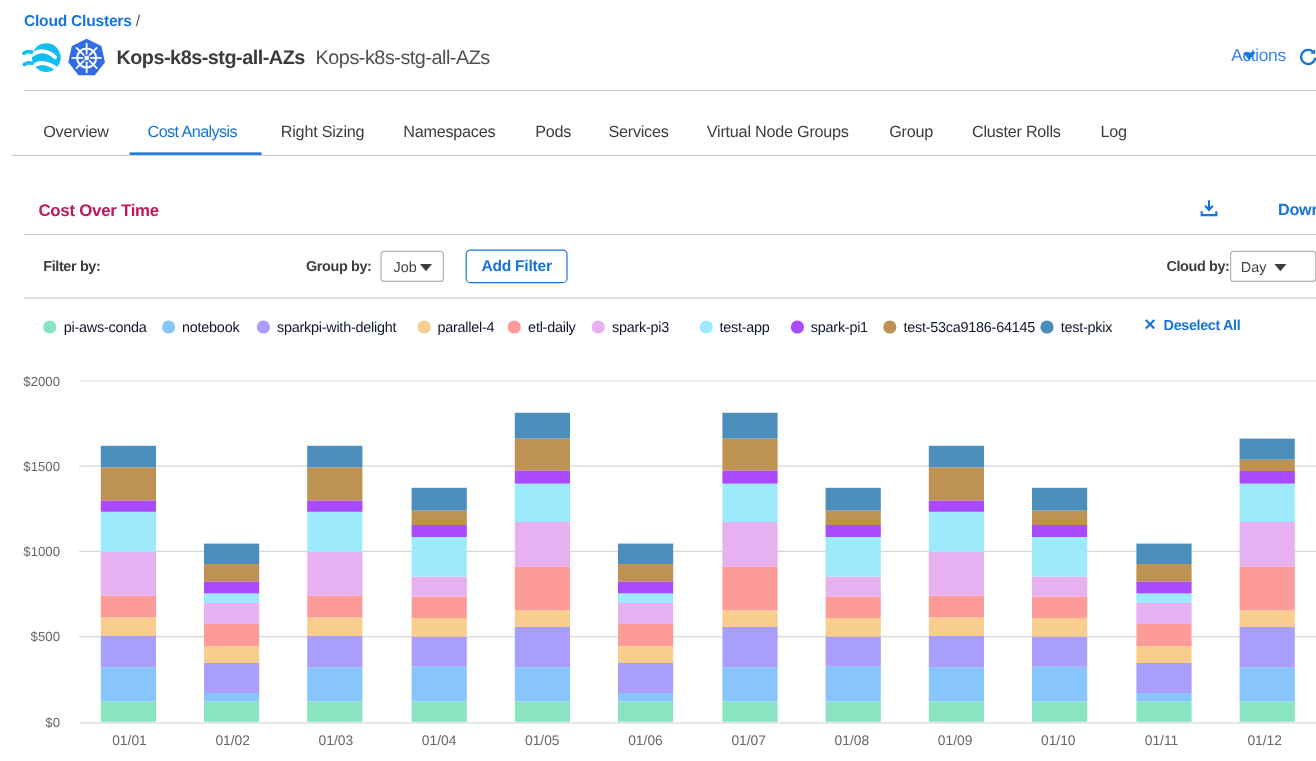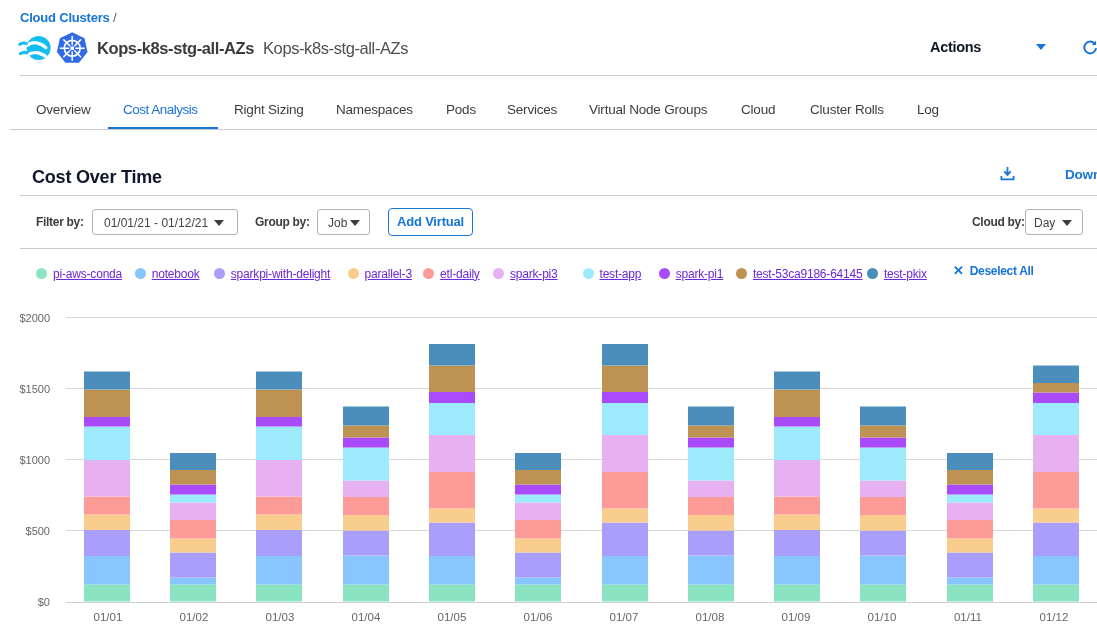--- a/index.html
+++ b/index.html
@@ -1,36 +1,36 @@
 <!DOCTYPE html>
 <html><head><meta charset="utf-8"><style>
 * { margin:0; padding:0; box-sizing:border-box; }
 html,body { width:1097px; height:634px; background:#fff; font-family:"Liberation Sans", sans-serif; }
 #page { position:relative; width:1097px; height:634px; overflow:hidden;margin-left:10px; }
 .hline { position:absolute; left:10px; width:1077px; height:1px; background:#ccc; }
 #crumb { position:absolute; left:10px; top:10px; font-size:13px; font-weight:700; color:#1774d9; letter-spacing:-0.2px;}
 #crumb .slash { color:#5c5c5c; font-weight:400; }
 #title-bold { position:absolute; left:87px; top:39px; font-size:16.5px; font-weight:700; color:#3b3b3b; letter-spacing:-0.4px; }
 #title-reg  { position:absolute; left:253px; top:39px; font-size:16.5px; color:#4f4f4f; letter-spacing:-0.4px; }
-#actions { position:absolute; left:920px; top:39px; font-size:14.5px; font-weight:700; color:#0f172a; letter-spacing:-0.3px; }
+#actions { position:absolute; left:1016px; top:39px; font-size:14.5px; font-weight:400; color:#3b82f6; letter-spacing:-0.3px; }
 #act-tri { position:absolute; left:1026px; top:44px; width:0; height:0; border-left:5.2px solid transparent; border-right:5.2px solid transparent; border-top:6px solid #1774d9; }
 #tabs { position:absolute; left:0; top:75px; width:1097px; height:54px; }
 #tabs .tab { position:absolute; top:27px; font-size:13.5px; color:#3d3d3d; letter-spacing:-0.2px; }
 #tabs .active { color:#1774d9; font-weight:400; letter-spacing:-0.5px; }
 #tabs .underline { position:absolute; left:98px; top:52px; width:110px; height:3px; background:#1774d9; }
-#h-cost { position:absolute; left:22px; top:167px; font-size:18px; font-weight:700; color:#0f172a; letter-spacing:-0.2px; }
+#h-cost { position:absolute; left:22px; top:167px; font-size:14px; font-weight:700; color:#be185d; letter-spacing:-0.2px; }
 #download { position:absolute; left:1011px; top:167px; font-size:13.5px; font-weight:700; color:#1774d9; letter-spacing:-0.2px;padding-left:44px; }
 .flabel { position:absolute; top:215px; font-size:12px; font-weight:700; color:#3d3d3d; letter-spacing:-0.3px; }
 .selbox { position:absolute; top:209px; height:26px; border:1px solid #b3b3b3; border-radius:3px; background:#fff; font-size:12px; color:#444; }
 .selbox .txt { position:absolute; top:6px; }
 .caret { position:absolute; width:0; height:0; border-left:5.2px solid transparent; border-right:5.2px solid transparent; border-top:6px solid #3d3d3d; }
 #btn-addfilter { position:absolute; left:378px; top:208px; width:85px; height:28px; border:1px solid #1774d9; border-radius:4px; background:#fff; font-size:13px; font-weight:700; color:#1774d9; text-align:center; line-height:26px; letter-spacing:-0.2px; }
 .litem { position:absolute; top:264px; height:12px; }
 .ldot { display:inline-block; width:11px; height:11px; border-radius:50%; vertical-align:middle; }
-.ltxt { font-size:12px; color:#6d28d9; vertical-align:middle; margin-left:6px; letter-spacing:-0.2px;text-decoration:underline; }
+.ltxt { font-size:12px; color:#0f172a; vertical-align:middle; margin-left:6px; letter-spacing:-0.2px; }
 #deselect { position:absolute; left:943px; top:263px; font-size:12px; font-weight:700; color:#1774d9; letter-spacing:-0.3px; }
 </style></head>
 <body>
 <div id="page">
   <div id="crumb">Cloud Clusters <span class="slash">/</span></div>
   <svg width="38" height="34" viewBox="0 0 38 34" style="position:absolute;left:8px;top:33px">
 <defs>
         <clipPath id="occ">
           <circle cx="20.6" cy="15" r="12"></circle>
         </clipPath>
@@ -72,54 +72,50 @@
   </svg>
   <div class="hline" style="top:75px"></div>
   <div id="tabs">
     <span class="tab" style="left:26px">Overview</span>
     <span class="tab active" style="left:113px">Cost Analysis</span>
     <span class="tab" style="left:224px">Right Sizing</span>
     <span class="tab" style="left:326px">Namespaces</span>
     <span class="tab" style="left:436px">Pods</span>
     <span class="tab" style="left:497px">Services</span>
     <span class="tab" style="left:579px">Virtual Node Groups</span>
-    <span class="tab" style="left:731px">Cloud</span>
+    <span class="tab" style="left:731px">Group</span>
     <span class="tab" style="left:800px">Cluster Rolls</span>
     <span class="tab" style="left:907px">Log</span>
     <div class="underline"></div>
   </div>
   <div class="hline" style="top:129px; left:0; width:1097px"></div>
   <div id="h-cost">Cost Over Time</div>
   <svg width="15" height="15" viewBox="0 0 16 16" style="position:absolute;left:990px;top:166px">
     <path d="M8 1 L8 8.8 M4.6 5.8 L8 9.5 L11.4 5.8" fill="none" stroke="#1774d9" stroke-width="1.9"></path>
     <path d="M1.5 10.6 L1.5 14.2 L14.5 14.2 L14.5 10.6" fill="none" stroke="#1774d9" stroke-width="1.9"></path>
   </svg>
   <div id="download">Download</div>
   <div class="hline" style="top:195px"></div>
   <div class="flabel" style="left:26px">Filter by:</div>
-  <div class="selbox" style="left:82px; width:146px">
-      <span class="txt" style="left:11px">01/01/21 - 01/12/21</span>
-      <span class="caret" style="left:121px;top:10px"></span>
-    </div>
   <div class="flabel" style="left:245px">Group by:</div>
   <div class="selbox" style="left:307px; width:53px">
       <span class="txt" style="left:10px">Job</span>
       <span class="caret" style="left:32px;top:10px"></span>
     </div>
-  <div id="btn-addfilter">Add Virtual</div>
+  <div id="btn-addfilter">Add Filter</div>
   <div class="flabel" style="left:962px">Cloud by:</div>
-  <div class="selbox" style="left:1015px; width:58px">
+  <div class="selbox" style="left:1015px; width:72px">
       <span class="txt" style="left:8px">Day</span>
       <span class="caret" style="left:36px;top:10px"></span>
     </div>
   <div class="hline" style="top:248px"></div>
   <div class="litem" style="left:26.1px"><span class="ldot" style="background:#8ae4c2"></span><span class="ltxt">pi-aws-conda</span></div>
 <div class="litem" style="left:124.7px"><span class="ldot" style="background:#89c5fd"></span><span class="ltxt">notebook</span></div>
 <div class="litem" style="left:203.8px"><span class="ldot" style="background:#aa9efc"></span><span class="ltxt">sparkpi-with-delight</span></div>
-<div class="litem" style="left:337.5px"><span class="ldot" style="background:#f9cd8e"></span><span class="ltxt">parallel-3</span></div>
+<div class="litem" style="left:337.5px"><span class="ldot" style="background:#f9cd8e"></span><span class="ltxt">parallel-4</span></div>
 <div class="litem" style="left:413.1px"><span class="ldot" style="background:#fd9b99"></span><span class="ltxt">etl-daily</span></div>
 <div class="litem" style="left:483.0px"><span class="ldot" style="background:#e7b1f1"></span><span class="ltxt">spark-pi3</span></div>
 <div class="litem" style="left:572.5px"><span class="ldot" style="background:#9deafd"></span><span class="ltxt">test-app</span></div>
 <div class="litem" style="left:648.7px"><span class="ldot" style="background:#a94afc"></span><span class="ltxt">spark-pi1</span></div>
 <div class="litem" style="left:725.9px"><span class="ldot" style="background:#bd9252"></span><span class="ltxt">test-53ca9186-64145</span></div>
 <div class="litem" style="left:856.9px"><span class="ldot" style="background:#4b8ebc"></span><span class="ltxt">test-pkix</span></div>
   <div id="deselect"><span style="font-size:13px">✕</span>&nbsp; Deselect All</div>
   <svg width="1097" height="339" style="position:absolute;left:0;top:295px">
 <line x1="56" y1="22.5" x2="1090" y2="22.5" stroke="#d8d8d8" stroke-width="1"></line>
 <text x="40" y="26.5" text-anchor="end" font-size="11" fill="#666" font-family="Liberation Sans, sans-serif">$2000</text>

